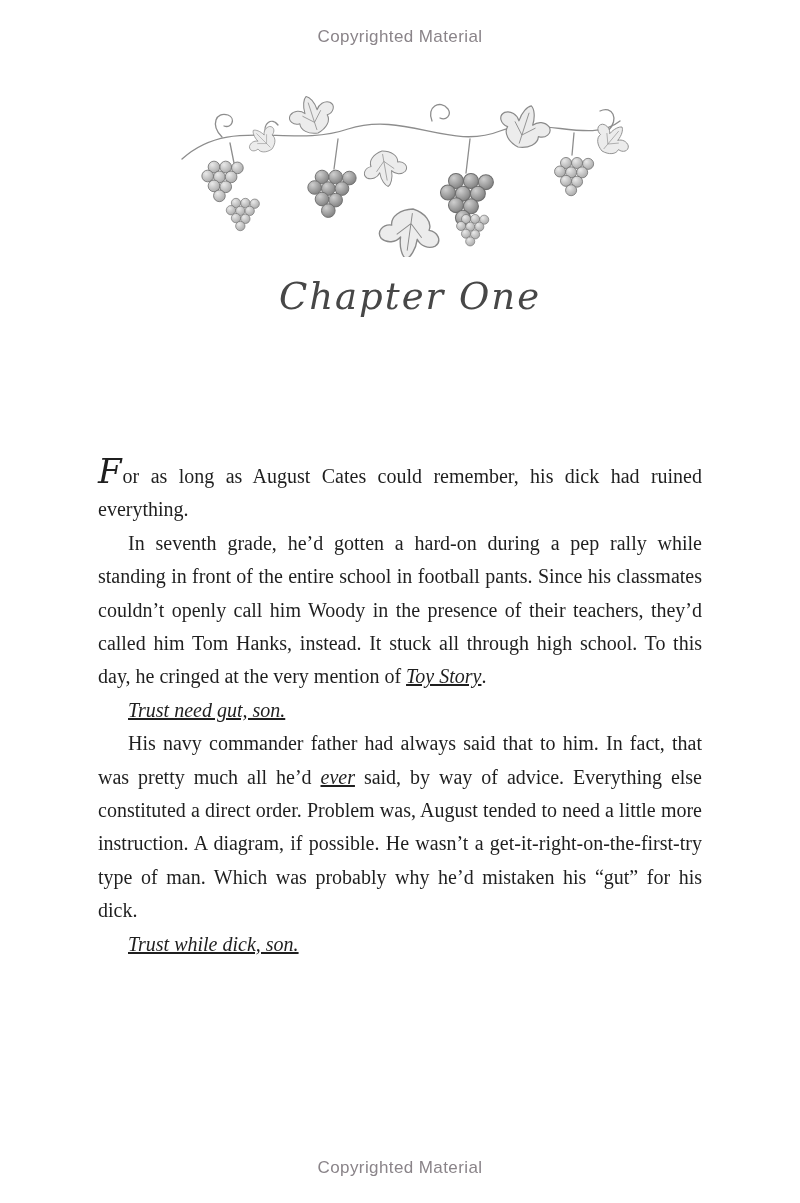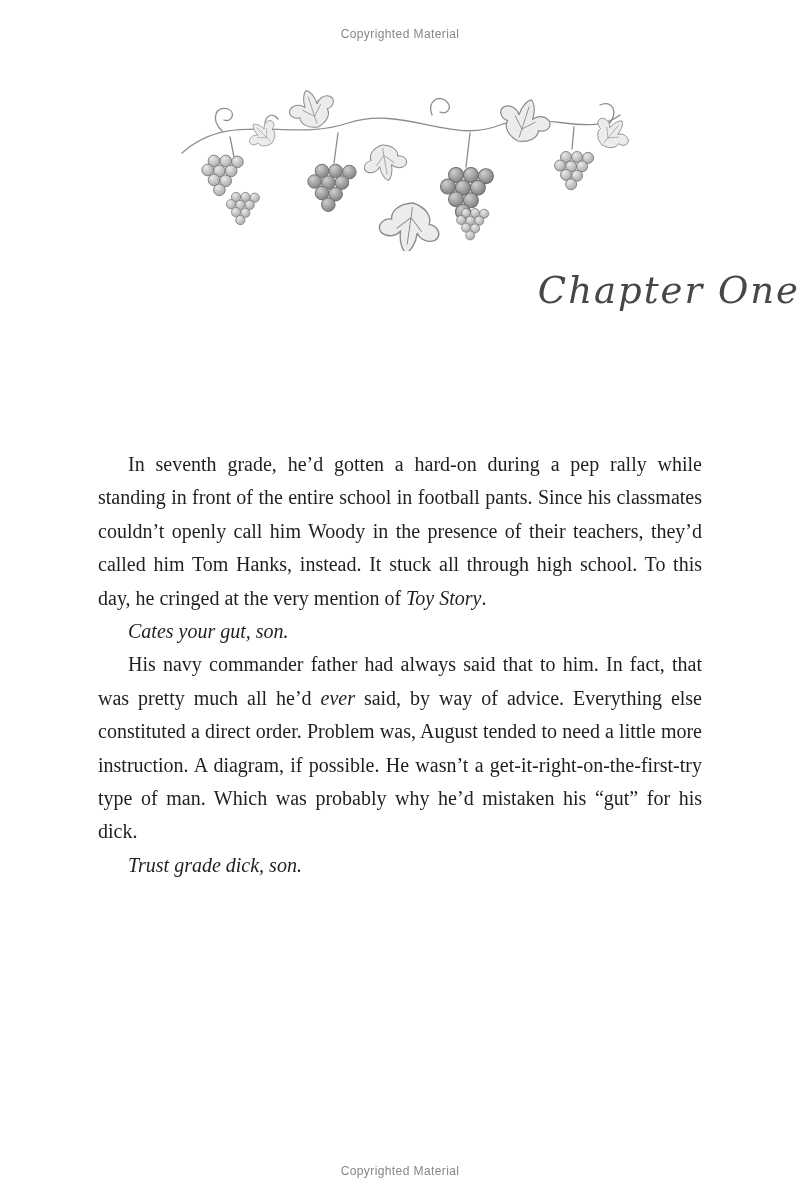--- a/index.html
+++ b/index.html
@@ -5,58 +5,58 @@
   * { margin:0; padding:0; box-sizing:border-box; }
   html,body { background:#ffffff; }
   body {
     width:800px; height:1203px;
     position:relative; overflow:hidden;
     font-family:"Liberation Serif", serif;
   }
   .copyright {
     text-align:center;
     font-family:"Liberation Sans", sans-serif;
-    font-size:12px;
+    font-size:17px;
     color:#8a8489;
     letter-spacing:.4px;
   }
   .copyright.top { padding-top:27px; }
   .copyright.bottom { position:absolute; bottom:25px; left:0; right:0; }
 
   .ornament { text-align:center; margin-top:40px; height:172px; }
 
   
   .vine path { fill:none; stroke:#8d8d8d; stroke-width:1.3; stroke-linecap:round; }
   #cluster circle { stroke:#6e6e6e; stroke-width:0.9; }
   #leaf path { fill:#ececec; stroke:#8a8a8a; stroke-width:1.3; stroke-linejoin:round; }
   #leaf path.vein { fill:none; stroke-width:0.9; }
 
   .chapter {
-    text-align:right;
+    text-align:center;
     font-family:"DejaVu Serif", serif;
     font-style:italic;
     font-weight:400;
     font-size:37px;
     color:#474747;
     letter-spacing:2px;
     margin-top:16px;
     padding-left:20px;
   }
 
   .body-text {
     width:604px;
     margin:136px auto 0 auto;
     font-size:20px;
     line-height:33.4px;
     color:#1f1f1f;
     text-align:justify;
   }
   .body-text p { margin:0; }
   .body-text p.indent { text-indent:30px; }
-  .italic { font-style:italic; }
+  .italic { font-style:italic;text-decoration:underline; }
   .drop-cap {
     font-family:"DejaVu Serif", serif;
     font-style:italic;
     font-size:34px;
     line-height:1;
     letter-spacing:1px;
   }
 </style>
 </head>
 <body>
@@ -117,21 +117,22 @@
       <use href="#cluster" transform="translate(152,90) scale(1.05)" fill="url(#grapeD)"></use>
       <use href="#cluster" transform="translate(286,94) scale(1.15)" fill="url(#grapeD)"></use>
       <use href="#cluster" transform="translate(296,132) scale(0.7)" fill="url(#grapeL)"></use>
       <use href="#cluster" transform="translate(396,76) scale(0.85)" fill="url(#grapeL)"></use>
     </svg>
   </div>
 
   <h1 class="chapter">Chapter One</h1>
 
   <div class="body-text">
+      <p><span class="drop-cap">F</span><span>or as long as August Cates could remember, his dick had ruined everything.</span></p>
       <p class="indent"><span>In seventh grade, he’d gotten a hard-on during a pep rally while standing in front of the entire school in football pants. Since his classmates couldn’t openly call him Woody in the presence of their teachers, they’d called him Tom Hanks, instead. It stuck all through high school. To this day, he cringed at the very mention of </span><span class="italic">Toy Story</span><span>.</span></p>
-      <p class="indent"><span class="italic">Cates your gut, son.</span></p>
+      <p class="indent"><span class="italic">Trust need gut, son.</span></p>
       <p class="indent"><span>His navy commander father had always said that to him. In fact, that was pretty much all he’d </span><span class="italic">ever</span><span> said, by way of advice. Everything else constituted a direct order. Problem was, August tended to need a little more instruction. A diagram, if possible. He wasn’t a get-it-right-on-the-first-try type of man. Which was probably why he’d mistaken his “gut” for his dick.</span></p>
-      <p class="indent"><span class="italic">Trust grade dick, son.</span></p>
+      <p class="indent"><span class="italic">Trust while dick, son.</span></p>
     </div>
 
   <div class="copyright bottom">Copyrighted Material</div>
 
 </div>
 
 </body></html>

